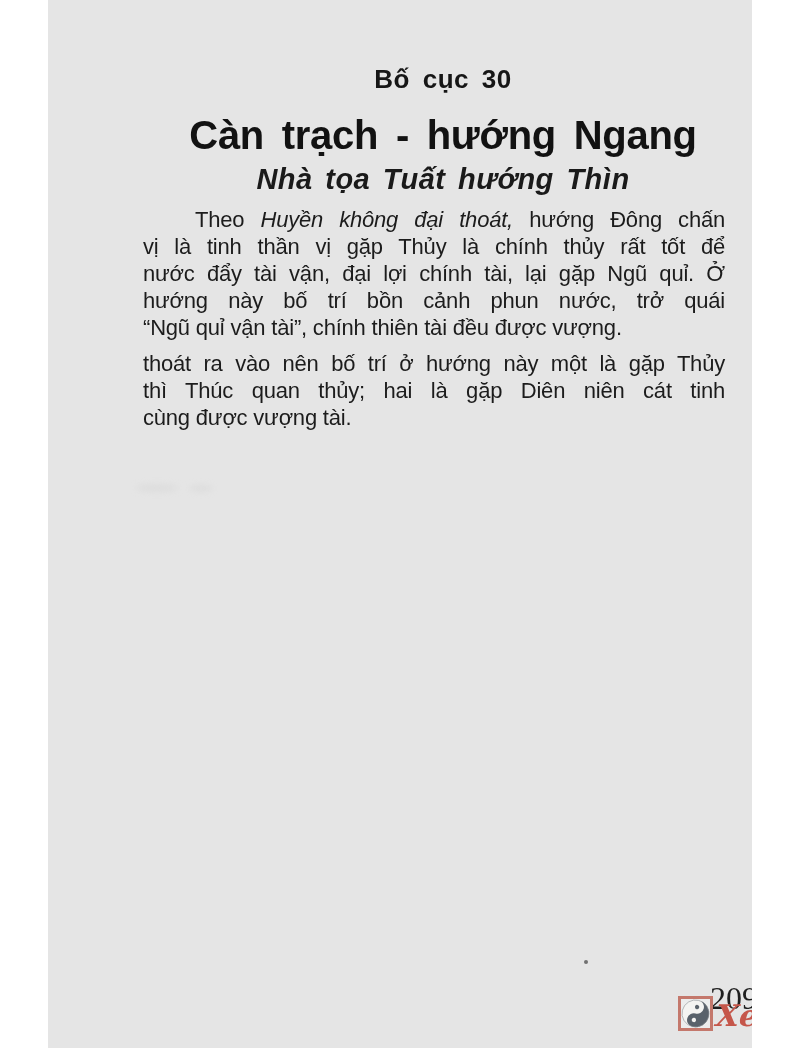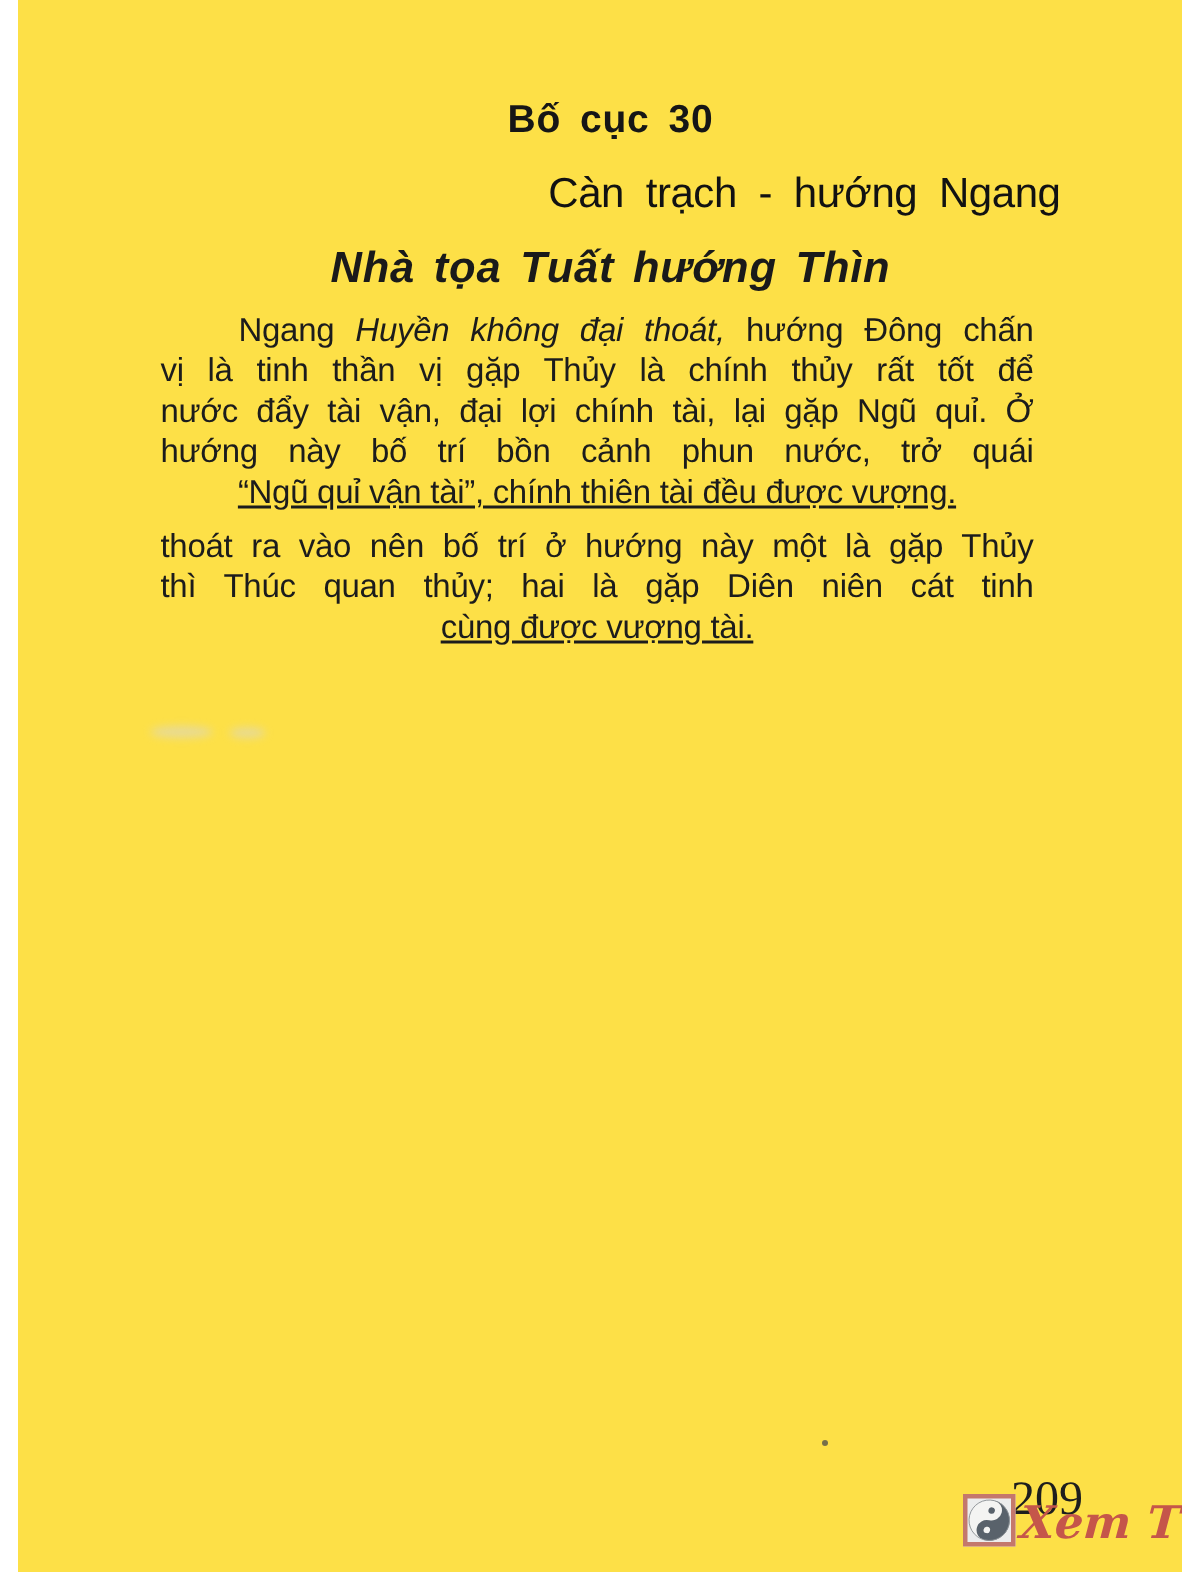--- a/index.html
+++ b/index.html
@@ -1,44 +1,44 @@
 <!DOCTYPE html>
 <html><head>
 <meta charset="utf-8">
 <style>
   * { margin: 0; padding: 0; box-sizing: border-box; }
   html, body { background: #ffffff; }
   .page {
     position: relative;
-    width: 776px;
+    width: 704px;
     height: 1048px;
     margin: 0 auto;
-    background: #fde047;
+    background: #e5e5e5;
     overflow: hidden;
     font-family: "Liberation Sans", sans-serif;
     color: #1c1c1c;
   }
 
   
   .chapter {
     position: absolute;
     left: 95px; top: 64px; width: 600px;
     text-align: center;
     font-size: 26px;
     font-weight: bold;
     letter-spacing: 0.5px;
     word-spacing: 5px;
     color: #161616;
   }
   .title {
     position: absolute;
     left: 95px; top: 113px; width: 600px;
-    text-align: right;
-    font-size: 28px;
-    font-weight: normal;
+    text-align: center;
+    font-size: 40px;
+    font-weight: bold;
     letter-spacing: -0.3px;
     word-spacing: 7px;
     color: #121212;
   }
   .subtitle {
     position: absolute;
     left: 95px; top: 163px; width: 600px;
     text-align: center;
     font-family: Liberation Sans, sans-serif;
     font-style: italic;
@@ -53,21 +53,21 @@
   .textblock {
     position: absolute;
     left: 95px; top: 206px; width: 582px;
     font-size: 22px;
     line-height: 27px;
     letter-spacing: -0.2px;
     color: #1c1c1c;
   }
   .para2 { margin-top: 9px; }
   .jl { text-align: justify; text-align-last: justify; }
-  .ll { text-align: center; text-decoration: underline; }
+  .ll { text-align: left; }
   .indent { padding-left: 52px; }
   .textblock em { font-style: italic; }
 
   
   .smudge-a, .smudge-b {
     position: absolute;
     background: #d6d6d6;
     border-radius: 50%;
     filter: blur(3px);
     opacity: 0.55;
@@ -120,21 +120,21 @@
 <body>
 
 <div class="page">
 
   <div class="chapter">Bố cục 30</div>
   <div class="title">Càn trạch - hướng Ngang</div>
   <div class="subtitle">Nhà tọa Tuất hướng Thìn</div>
 
   <div class="textblock">
     <div class="para1">
-      <div class="jl indent"><span>Ngang </span><em>Huyền không đại thoát,</em><span> hướng Đông chấn</span></div>
+      <div class="jl indent"><span>Theo </span><em>Huyền không đại thoát,</em><span> hướng Đông chấn</span></div>
       <div class="jl">vị là tinh thần vị gặp Thủy là chính thủy rất tốt để</div>
       <div class="jl">nước đẩy tài vận, đại lợi chính tài, lại gặp Ngũ quỉ. Ở</div>
       <div class="jl">hướng này bố trí bồn cảnh phun nước, trở quái</div>
       <div class="ll">“Ngũ quỉ vận tài”, chính thiên tài đều được vượng.</div>
     </div>
     <div class="para2">
       <div class="jl">thoát ra vào nên bố trí ở hướng này một là gặp Thủy</div>
       <div class="jl">thì Thúc quan thủy; hai là gặp Diên niên cát tinh</div>
       <div class="ll">cùng được vượng tài.</div>
     </div>

